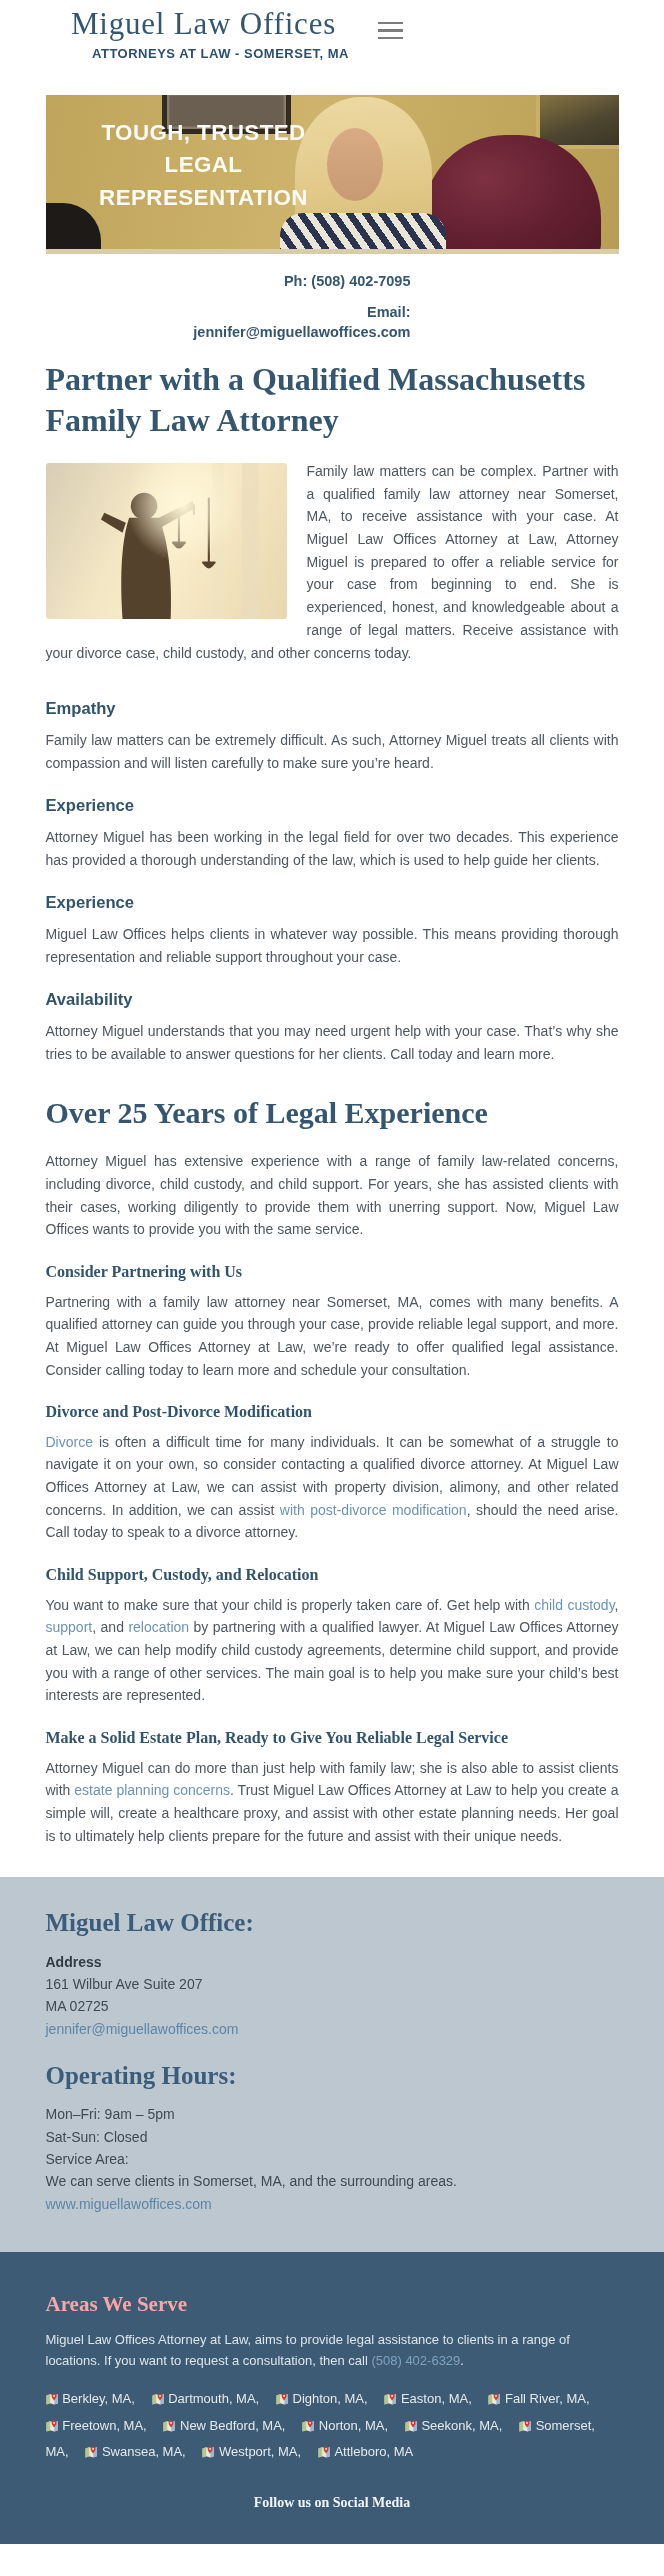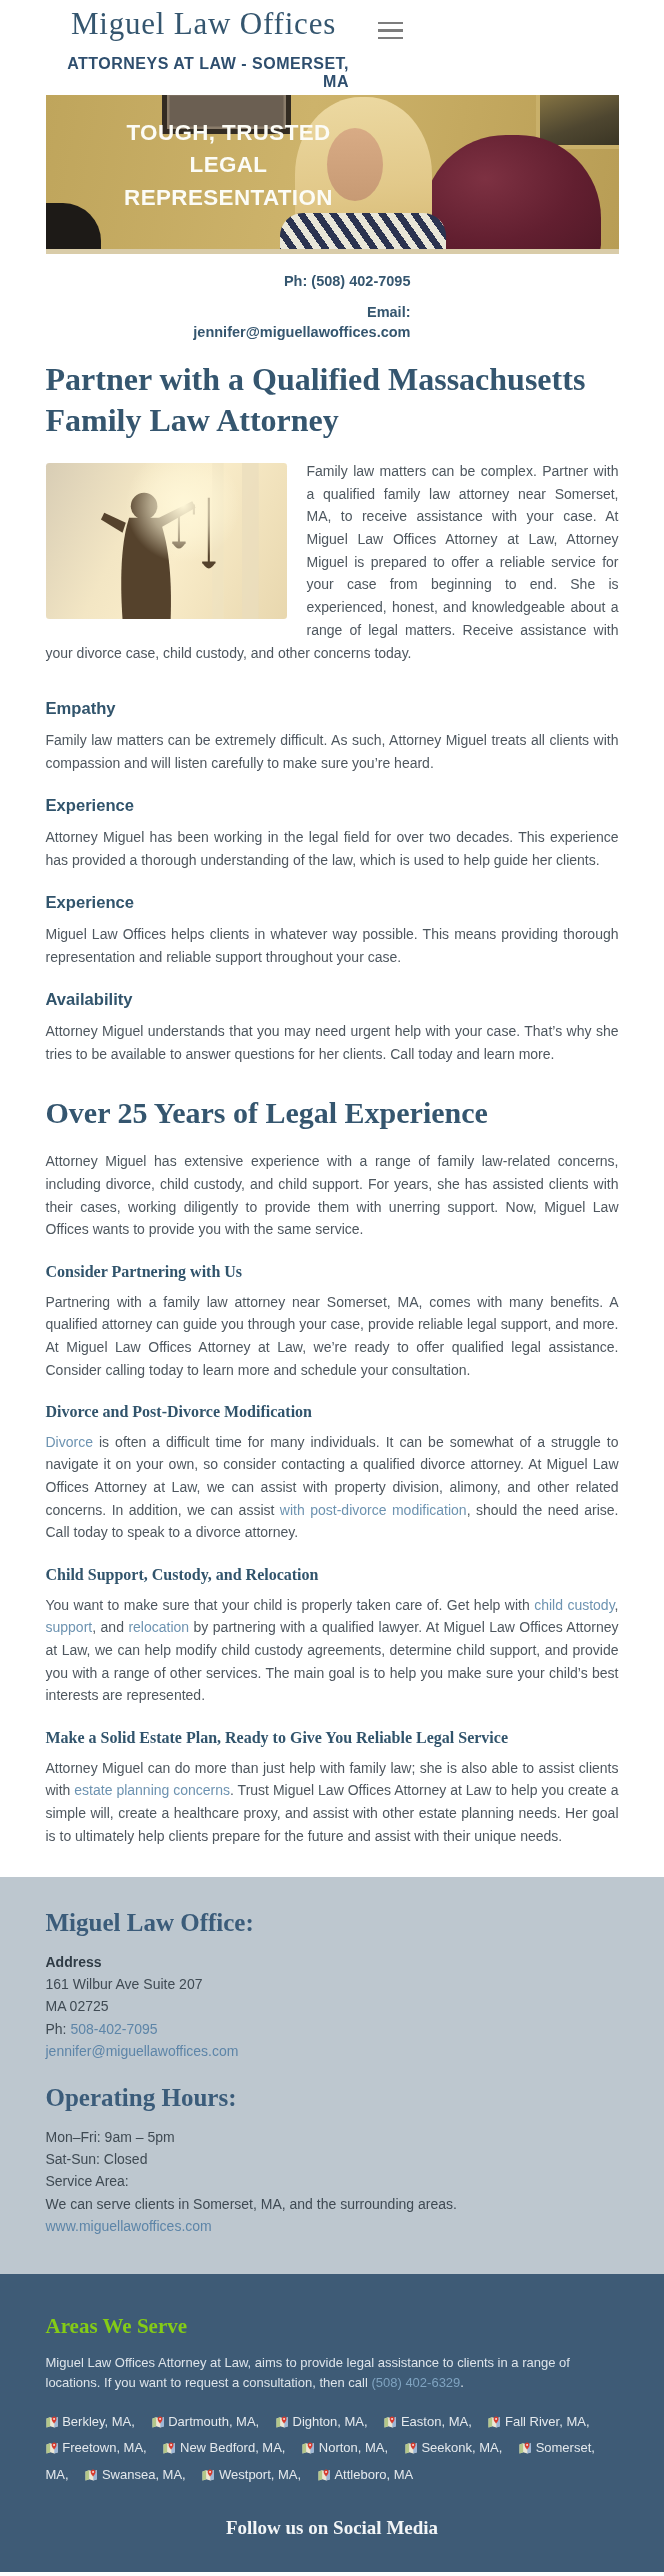--- a/index.html
+++ b/index.html
@@ -12,22 +12,22 @@
   .content { width:573px; margin:0 auto; }
 
   
   .site-header { position:relative; height:95px; background:#fff; }
   .logo-block { position:absolute; left:58px; top:6.6px; width:291px; text-align:center; }
   .logo-title {
     font-family:"Liberation Serif","DejaVu Serif",serif;
     font-size:31px; font-weight:400; color:#35566f; letter-spacing:0.8px; line-height:1.1;
   }
   .logo-tagline {
-    font-size:16px; font-weight:700; color:#2e4e6e; letter-spacing:0.5px;
-    text-align:right; margin-top:14px;
+    font-size:13px; font-weight:700; color:#2e4e6e; letter-spacing:0.5px;
+    text-align:right; margin-top:5px;
   }
   .hamburger { position:absolute; left:378px; top:21.6px; width:25px; height:18px; cursor:pointer; }
   .hamburger span { display:block; height:2.5px; background:#7d7d7d; margin-bottom:5px; }
 
   
   .hero {
     position:relative; width:573px; height:159px; margin:0 auto;
     background:linear-gradient(100deg,#bfa55c 0%,#cdb36b 45%,#c4a960 70%,#b89d55 100%);
     overflow:hidden;
   }
@@ -58,21 +58,21 @@
     position:absolute; left:234px; top:118px; width:166px; height:46px;
     background:repeating-linear-gradient(55deg,#2b3350 0 6.6px,#e9e6d8 6.6px 13.3px);
     border-radius:23px 23px 0 0;
   }
   .hero .dark-obj {
     position:absolute; left:0; bottom:0; width:55px; height:51px;
     background:#1d1a17; border-radius:0 38px 0 0;
   }
   .hero .desk { position:absolute; left:0; bottom:0; width:100%; height:5px; background:#d9cca9; }
   .hero-text {
-    position:absolute; left:44px; top:21.6px; width:278px; text-align:center;
+    position:absolute; left:19px; top:21.6px; width:278px; text-align:center;
     color:#fcfcf6; font-size:22.4px; font-weight:600; line-height:1.45; letter-spacing:0.4px;
   }
 
   
   .contact-bar { padding:18px 0 3.3px 0; }
   .contact-inner { width:365px; text-align:right; }
   .contact-inner a { text-decoration:none; }
   .phone-line, .email-label, .email-line {
     font-size:14.5px; font-weight:700; color:#35566f; line-height:1.35;
   }
@@ -115,31 +115,31 @@
   }
   .footer-light .addr-label { font-size:14px; font-weight:700; color:#2f3b45; line-height:1.6; }
   .footer-light .line { font-size:14px; color:#3f4a53; line-height:1.6; }
   .footer-light a { color:#5d85a8; text-decoration:none; }
   .footer-light .hours-h2 { margin-top:21.6px; }
 
   
   .footer-dark { background:#3e5b76; padding:40px 0 33px 0; }
   .footer-dark h3 {
     font-family:"Liberation Serif","DejaVu Serif",serif;
-    font-size:21px; color:#84cc16; font-weight:700; margin-bottom:13.3px;
+    font-size:21px; color:#fca5a5; font-weight:700; margin-bottom:13.3px;
   }
   .areas-intro { font-size:13px; line-height:1.55; color:#dde4ea; margin-bottom:16.6px; }
   .areas-intro a { color:#7fa3c0; text-decoration:none; }
   .areas-list { font-size:13px; line-height:1.85; color:#e4e9ed; }
   .area { margin-right:16.6px; }
   .area a { color:#e4e9ed; text-decoration:none; }
   .area .map-ico { display:inline-block; vertical-align:-2.5px; margin-right:4.2px; }
   .social-heading {
     font-family:"Liberation Serif","DejaVu Serif",serif;
-    font-size:19px; color:#f2f5f7; font-weight:700; text-align:center; margin-top:28px;
+    font-size:14px; color:#f2f5f7; font-weight:700; text-align:center; margin-top:28px;
   }
 </style>
 </head>
 <body>
 
 <header class="site-header">
   <div class="logo-block">
     <div class="logo-title">Miguel Law Offices</div>
     <div class="logo-tagline">ATTORNEYS AT LAW - SOMERSET, MA</div>
   </div>
@@ -237,21 +237,20 @@
   <h3 class="sub-serif">Make a Solid Estate Plan, Ready to Give You Reliable Legal Service</h3>
   <p class="body-text"><span>Attorney Miguel can do more than just help with family law; she is also able to assist clients with </span><a href="#">estate planning concerns</a><span>. Trust Miguel Law Offices Attorney at Law to help you create a simple will, create a healthcare proxy, and assist with other estate planning needs. Her goal is to ultimately help clients prepare for the future and assist with their unique needs.</span></p>
 </main>
 
 <section class="footer-light">
   <div class="content">
     <h2>Miguel Law Office:</h2>
     <div class="addr-label">Address</div>
     <div class="line">161 Wilbur Ave Suite 207</div>
     <div class="line">MA 02725</div>
-    <div class="line"><span>Ph: </span><a href="#">508-402-7095</a></div>
     <div class="line"><a href="#">jennifer@miguellawoffices.com</a></div>
 
     <h2 class="hours-h2">Operating Hours:</h2>
     <div class="line">Mon–Fri: 9am – 5pm</div>
     <div class="line">Sat-Sun: Closed</div>
     <div class="line">Service Area:</div>
     <div class="line">We can serve clients in Somerset, MA, and the surrounding areas.</div>
     <div class="line"><a href="#">www.miguellawoffices.com</a></div>
   </div>
 </section>

